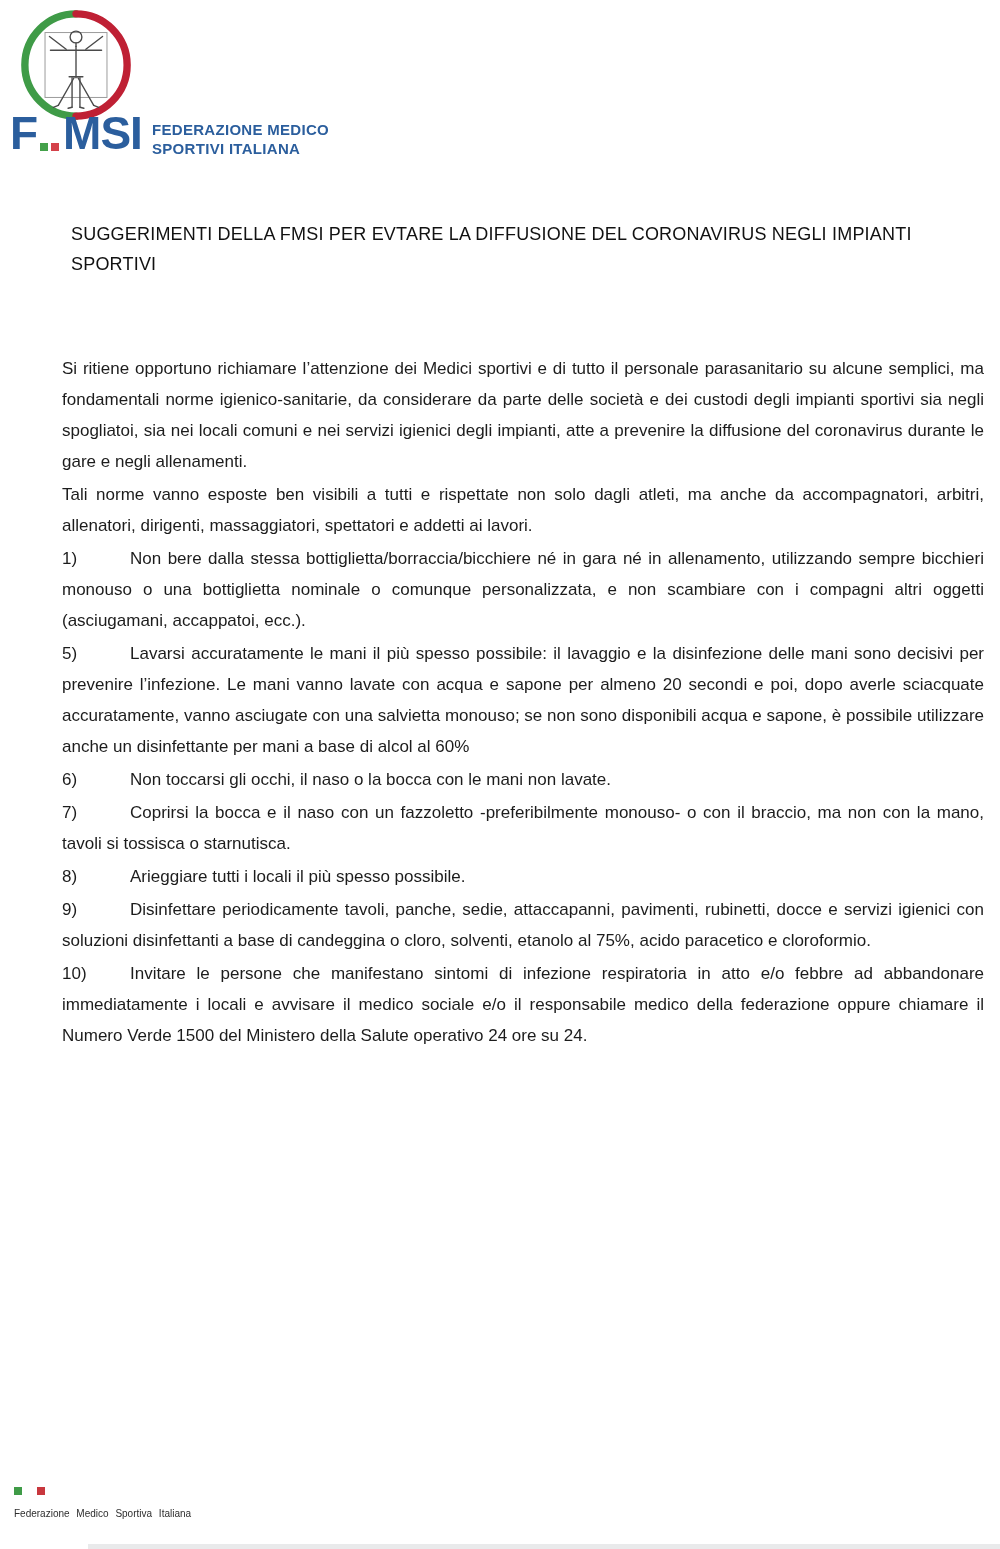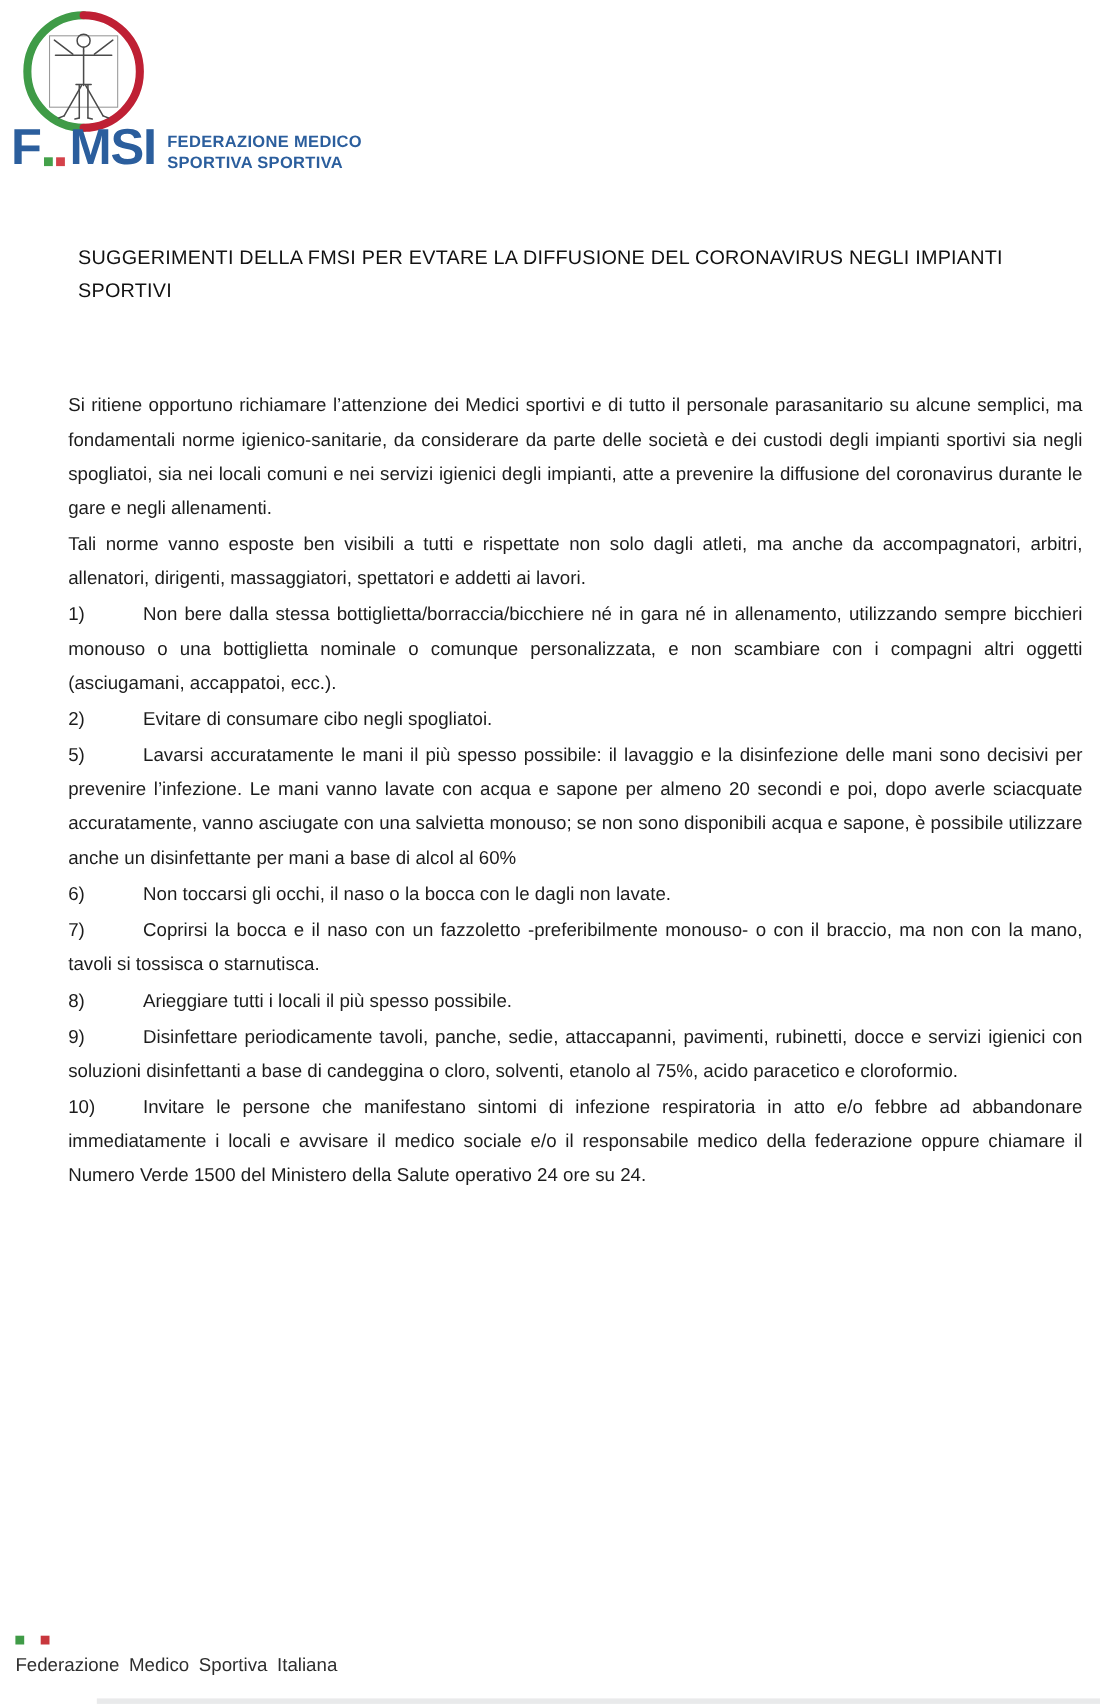--- a/index.html
+++ b/index.html
@@ -51,21 +51,21 @@
   .content p.first { margin-top:74px; }
   .item .num { display:inline-block; width:68px; }
 
   
   .footer { position:absolute; left:14px; top:1487px; }
   .flag-dots { display:flex; gap:15px; margin-bottom:9px; }
   .flag-dot { width:8px; height:8px; display:block; }
   .flag-dot.green { background:#3f9b47; }
   .flag-dot.red   { background:#c8373d; }
   .footer-line {
-    font-size:17px; line-height:20px; color:#2e2e2e; word-spacing:4px;
+    font-size:10px; line-height:20px; color:#2e2e2e; word-spacing:4px;
   }
   .footer-line.url { word-spacing:0;margin-top:47px; }
 
   
   .hscroll {
     position:absolute; left:88px; right:0; top:1544px; height:5px;
     background:#e9eaeb;
   }
 </style>
 </head>
@@ -103,34 +103,33 @@
     <span>F</span>
     <span class="wm-dots">
       <span class="wm-dot green"></span>
       <span class="wm-dot red"></span>
     </span>
     <span>MSI</span>
   </div>
 
   <div class="org-name">
     <div>FEDERAZIONE MEDICO</div>
-    <div>SPORTIVA SPORTIVA</div>
+    <div>SPORTIVI ITALIANA</div>
   </div>
 
   <div class="content">
 
     <h1 class="doc-title">SUGGERIMENTI DELLA FMSI PER EVTARE LA DIFFUSIONE DEL CORONAVIRUS NEGLI IMPIANTI SPORTIVI</h1>
 
     <p class="first">Si ritiene opportuno richiamare l’attenzione dei Medici sportivi e di tutto il personale parasanitario su alcune semplici, ma fondamentali norme igienico-sanitarie, da considerare da parte delle società e dei custodi degli impianti sportivi sia negli spogliatoi, sia nei locali comuni e nei servizi igienici degli impianti, atte a prevenire la diffusione del coronavirus durante le gare e negli allenamenti.</p>
     <p>Tali norme vanno esposte ben visibili a tutti e rispettate non solo dagli atleti, ma anche da accompagnatori, arbitri, allenatori, dirigenti, massaggiatori, spettatori e addetti ai lavori.</p>
 
     <p class="item"><span class="num">1)</span><span>Non bere dalla stessa bottiglietta/borraccia/bicchiere né in gara né in allenamento, utilizzando sempre bicchieri monouso o una bottiglietta nominale o comunque personalizzata, e non scambiare con i compagni altri oggetti (asciugamani, accappatoi, ecc.).</span></p>
-    <p class="item"><span class="num">2)</span><span>Evitare di consumare cibo negli spogliatoi.</span></p>
     <p class="item"><span class="num">5)</span><span>Lavarsi accuratamente le mani il più spesso possibile: il lavaggio e la disinfezione delle mani sono decisivi per prevenire l’infezione. Le mani vanno lavate con acqua e sapone per almeno 20 secondi e poi, dopo averle sciacquate accuratamente, vanno asciugate con una salvietta monouso; se non sono disponibili acqua e sapone, è possibile utilizzare anche un disinfettante per mani a base di alcol al 60%</span></p>
-    <p class="item"><span class="num">6)</span><span>Non toccarsi gli occhi, il naso o la bocca con le dagli non lavate.</span></p>
+    <p class="item"><span class="num">6)</span><span>Non toccarsi gli occhi, il naso o la bocca con le mani non lavate.</span></p>
     <p class="item"><span class="num">7)</span><span>Coprirsi la bocca e il naso con un fazzoletto -preferibilmente monouso- o con il braccio, ma non con la mano, tavoli si tossisca o starnutisca.</span></p>
     <p class="item"><span class="num">8)</span><span>Arieggiare tutti i locali il più spesso possibile.</span></p>
     <p class="item"><span class="num">9)</span><span>Disinfettare periodicamente tavoli, panche, sedie, attaccapanni, pavimenti, rubinetti, docce e servizi igienici con soluzioni disinfettanti a base di candeggina o cloro, solventi, etanolo al 75%, acido paracetico e cloroformio.</span></p>
     <p class="item"><span class="num">10)</span><span>Invitare le persone che manifestano sintomi di infezione respiratoria in atto e/o febbre ad abbandonare immediatamente i locali e avvisare il medico sociale e/o il responsabile medico della federazione oppure chiamare il Numero Verde 1500 del Ministero della Salute operativo 24 ore su 24.</span></p>
 
   </div>
 
   <div class="footer">
     <div class="flag-dots">
       <span class="flag-dot green"></span>

